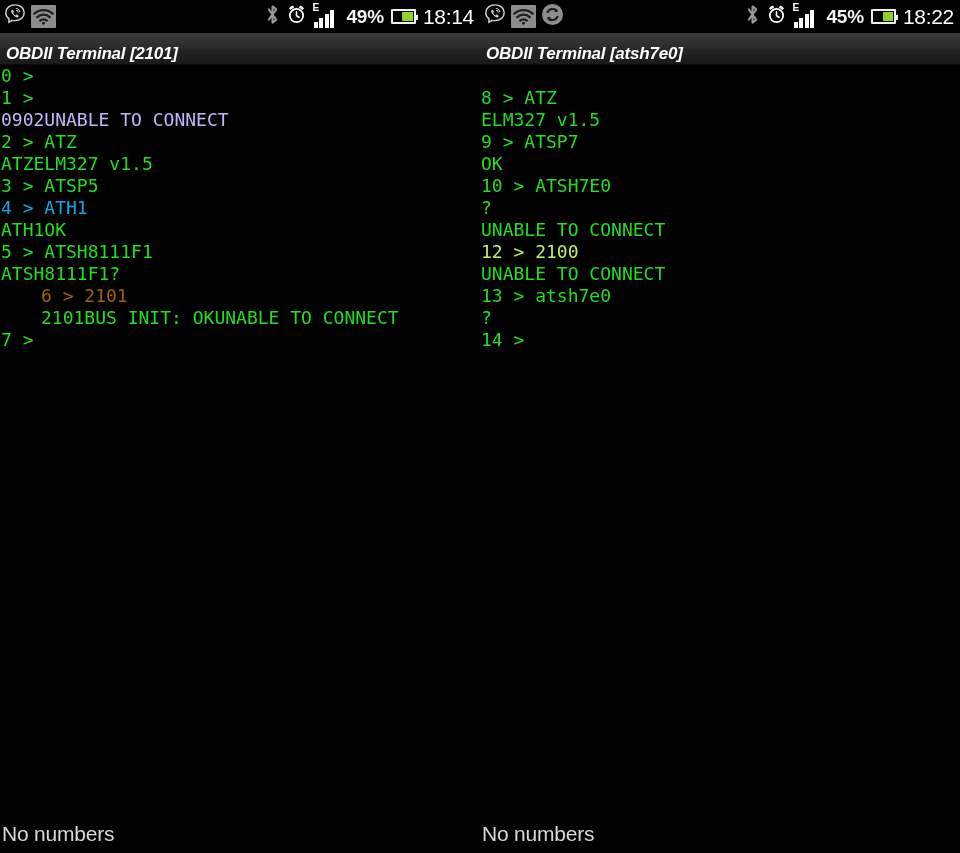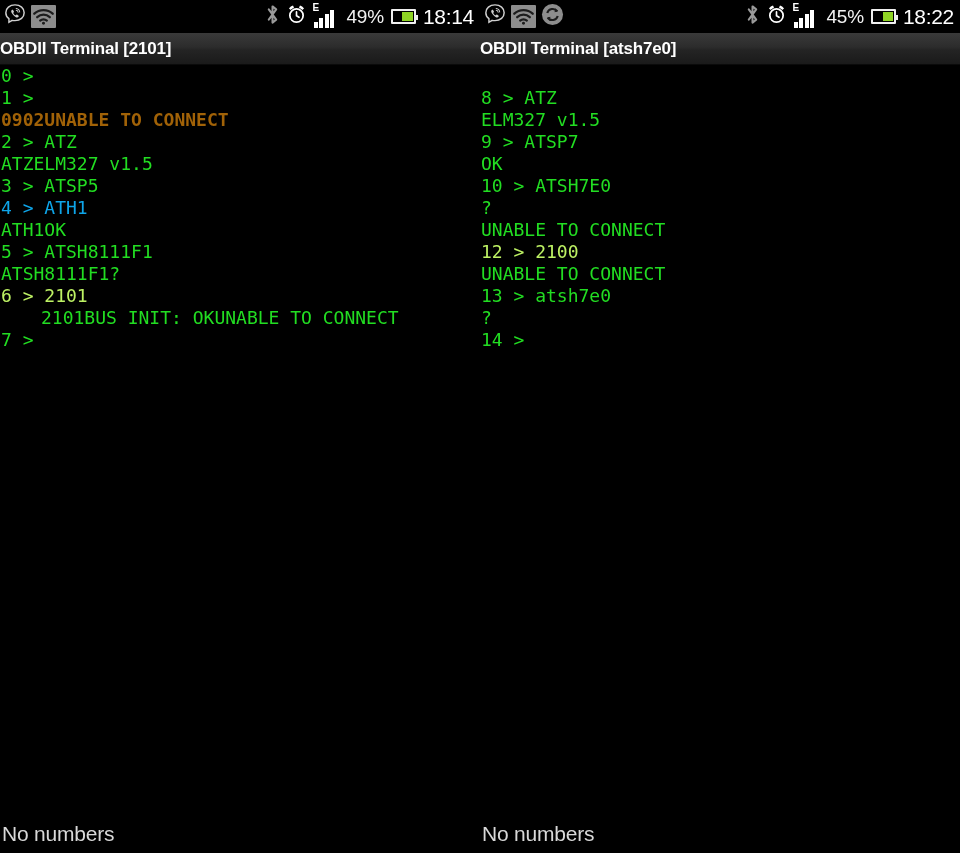--- a/index.html
+++ b/index.html
@@ -42,20 +42,21 @@
     width:25px; height:23px;
     display:flex; align-items:center; justify-content:center;
     border-radius:1px;
   }
   .sb-text {
     color:#f2f2f2;
     font-size:19px;
     font-family:"Liberation Sans", sans-serif;
     letter-spacing:-0.2px;
     line-height:1;
+    font-weight:bold;
   }
   .sb-clock {
     color:#ffffff;
     font-size:21px;
     font-family:"Liberation Sans", sans-serif;
     letter-spacing:-0.3px;
     line-height:1;
   }
   .signal {
     position:relative;
@@ -89,21 +90,23 @@
   .battery .fill {
     height:100%; background:#8fd424; margin-left:auto;
   }
 
   
   .titlebar {
     height:32px;
     width:100%;
     background:linear-gradient(to bottom,#3a3a3a 0%,#2c2c2c 45%,#242424 55%,#1a1a1a 100%);
     border-bottom:1px solid #0a0a0a;
-    display:flex; align-items:center;
+    display:flex; align-items:flex-end;
+    padding-left:6px;
+    font-style:italic;
   }
   .titlebar .title {
     color:#ffffff;
     font-size:17px;
     font-weight:bold;
     font-family:"Liberation Sans", sans-serif;
     letter-spacing:-0.2px;
     white-space:nowrap;
   }
 
@@ -202,29 +205,29 @@
       </div>
     </div>
 
     <div class="titlebar">
       <span class="title">OBDII Terminal [2101]</span>
     </div>
 
     <div class="terminal" style="color: rgb(34, 221, 34); background: rgb(0, 0, 0);">
         <div class="term-line" style="color: rgb(34, 221, 34);">0 &gt;</div>
         <div class="term-line" style="color: rgb(34, 221, 34);">1 &gt;</div>
-        <div class="term-line" style="color: #a16207; font-weight: bold;">0902UNABLE TO CONNECT</div>
+        <div class="term-line" style="color: #c4b5fd;">0902UNABLE TO CONNECT</div>
         <div class="term-line" style="color: rgb(34, 221, 34);">2 &gt; ATZ</div>
         <div class="term-line" style="color: rgb(34, 221, 34);">ATZELM327 v1.5</div>
         <div class="term-line" style="color: rgb(34, 221, 34);">3 &gt; ATSP5</div>
         <div class="term-line" style="color: #0ea5e9;">4 &gt; ATH1</div>
         <div class="term-line" style="color: rgb(34, 221, 34);">ATH1OK</div>
         <div class="term-line" style="color: rgb(34, 221, 34);">5 &gt; ATSH8111F1</div>
         <div class="term-line" style="color: rgb(34, 221, 34);">ATSH8111F1?</div>
-        <div class="term-line" style="color: #bef264;">6 &gt; 2101</div>
+        <div class="term-line" style="color: #a16207; padding-left: 40px;">6 &gt; 2101</div>
         <div class="term-line" style="color: rgb(34, 221, 34); padding-left: 40px;">2101BUS INIT: OKUNABLE TO CONNECT</div>
         <div class="term-line" style="color: rgb(34, 221, 34);">7 &gt;</div>
       </div>
 
     <div class="bottombar">
       <span class="bstat">No numbers</span>
     </div>
   </div>
 
   <div class="panel">

